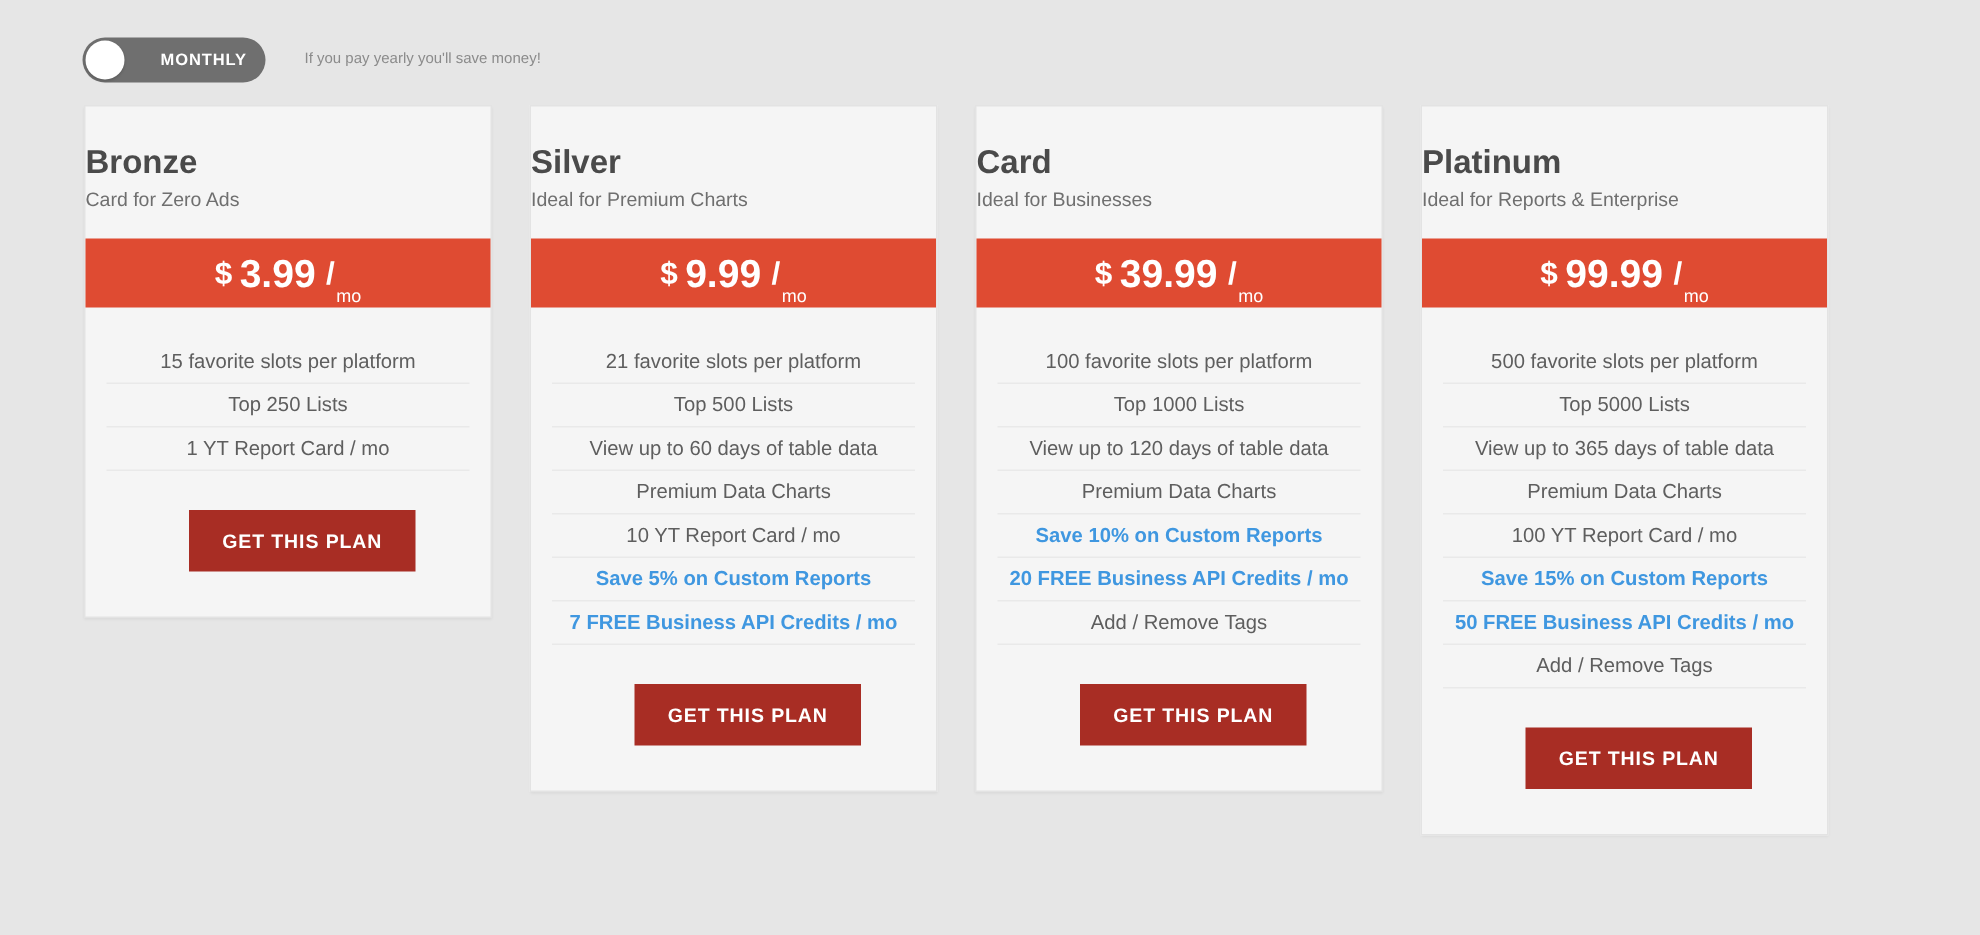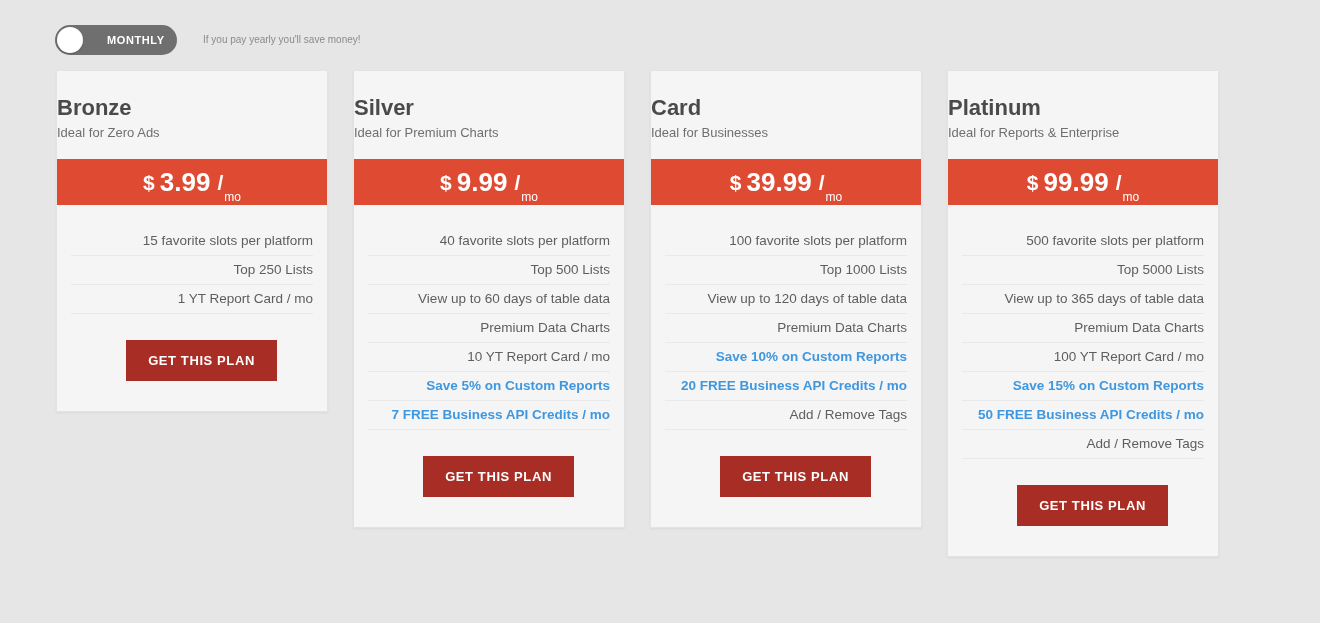--- a/index.html
+++ b/index.html
@@ -134,21 +134,21 @@
     align-self: flex-end;
     margin-bottom: 2px;
   }
 
   .features {
     padding: 22px 14px 0 14px;
   }
   .feature {
     font-size: 13.5px;
     color: #5e5e5e;
-    text-align: right;
+    text-align: center;
     height: 28px;
     line-height: 28px;
     border-bottom: 1px solid #e9e9e9;
     white-space: nowrap;
   }
   .feature.highlight {
     color: #3f97e0;
     font-weight: bold;
   }
 
@@ -179,21 +179,21 @@
     <div class="toggle-knob"></div>
     <div class="toggle-label">MONTHLY</div>
   </div>
   <div class="tagline">If you pay yearly you'll save money!</div>
 </div>
 
 <div class="cards" id="cards-root">
     <div class="card c0">
       <div class="card-head">
         <div class="plan-name">Bronze</div>
-        <div class="plan-sub">Ideal for Zero Ads</div>
+        <div class="plan-sub">Card for Zero Ads</div>
       </div>
       <div class="price-banner">
         <span class="price-currency">$</span>
         <span class="price-amount">3.99</span>
         <span class="price-per">/</span>
         <span class="price-unit">mo</span>
       </div>
       <div class="features">
         <div class="feature">15 favorite slots per platform</div>
         <div class="feature">Top 250 Lists</div>
@@ -206,21 +206,21 @@
         <div class="plan-name">Silver</div>
         <div class="plan-sub">Ideal for Premium Charts</div>
       </div>
       <div class="price-banner">
         <span class="price-currency">$</span>
         <span class="price-amount">9.99</span>
         <span class="price-per">/</span>
         <span class="price-unit">mo</span>
       </div>
       <div class="features">
-        <div class="feature">40 favorite slots per platform</div>
+        <div class="feature">21 favorite slots per platform</div>
         <div class="feature">Top 500 Lists</div>
         <div class="feature">View up to 60 days of table data</div>
         <div class="feature">Premium Data Charts</div>
         <div class="feature">10 YT Report Card / mo</div>
         <div class="feature highlight">Save 5% on Custom Reports</div>
         <div class="feature highlight">7 FREE Business API Credits / mo</div>
       </div>
       <div class="cta-wrap"><button class="cta">GET THIS PLAN</button></div>
     </div>
     <div class="card c2">

